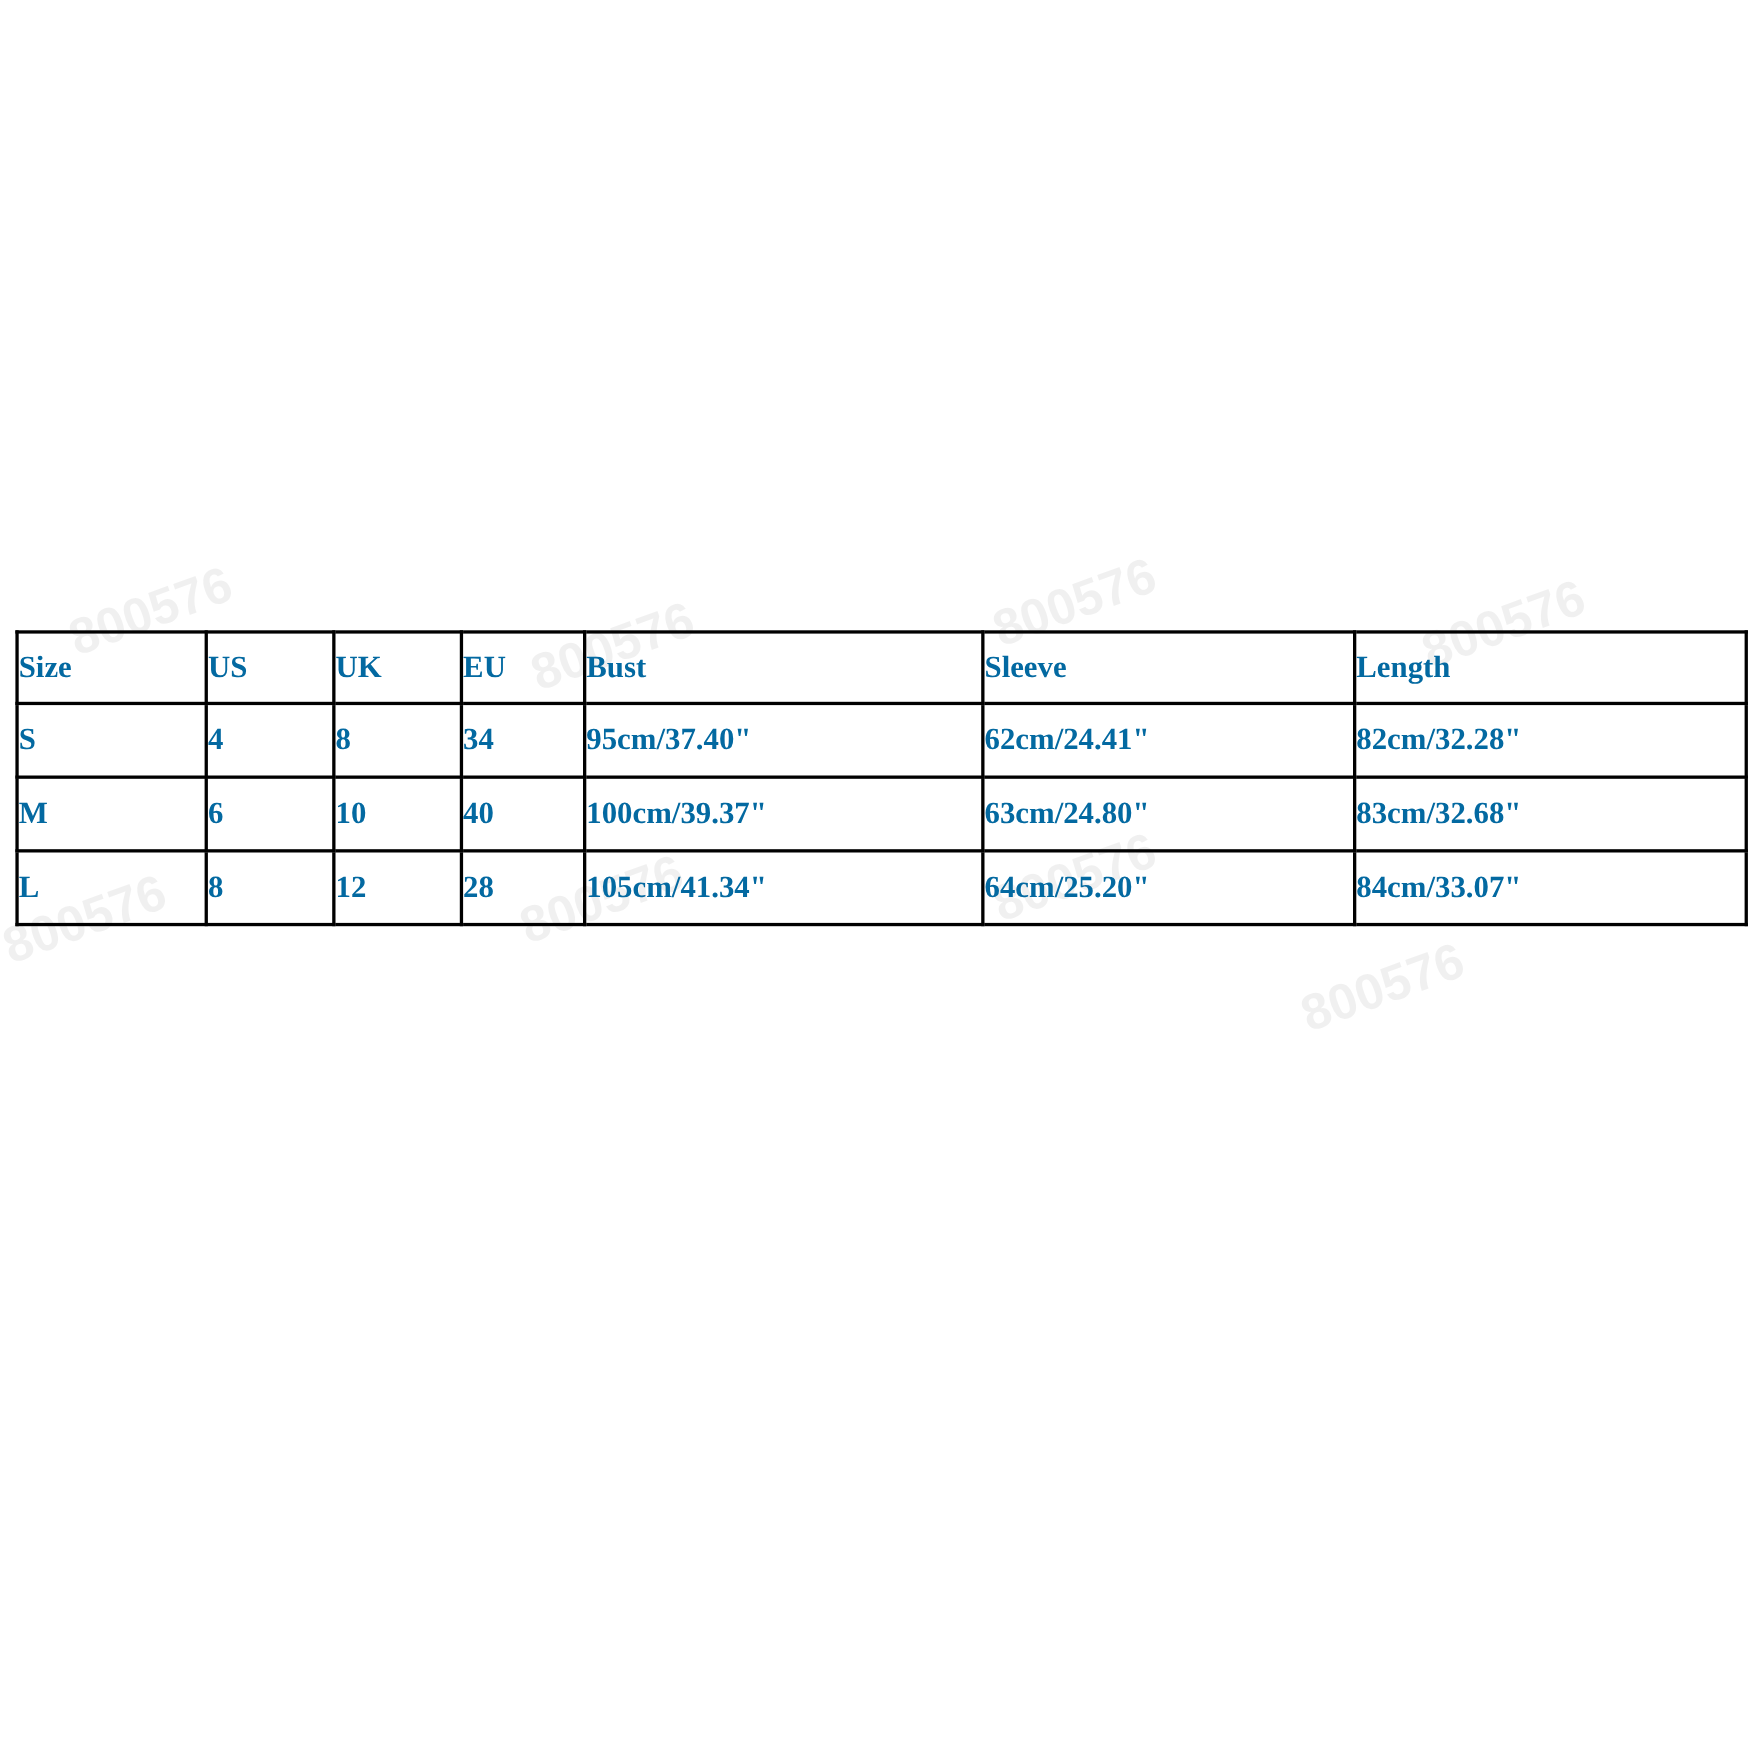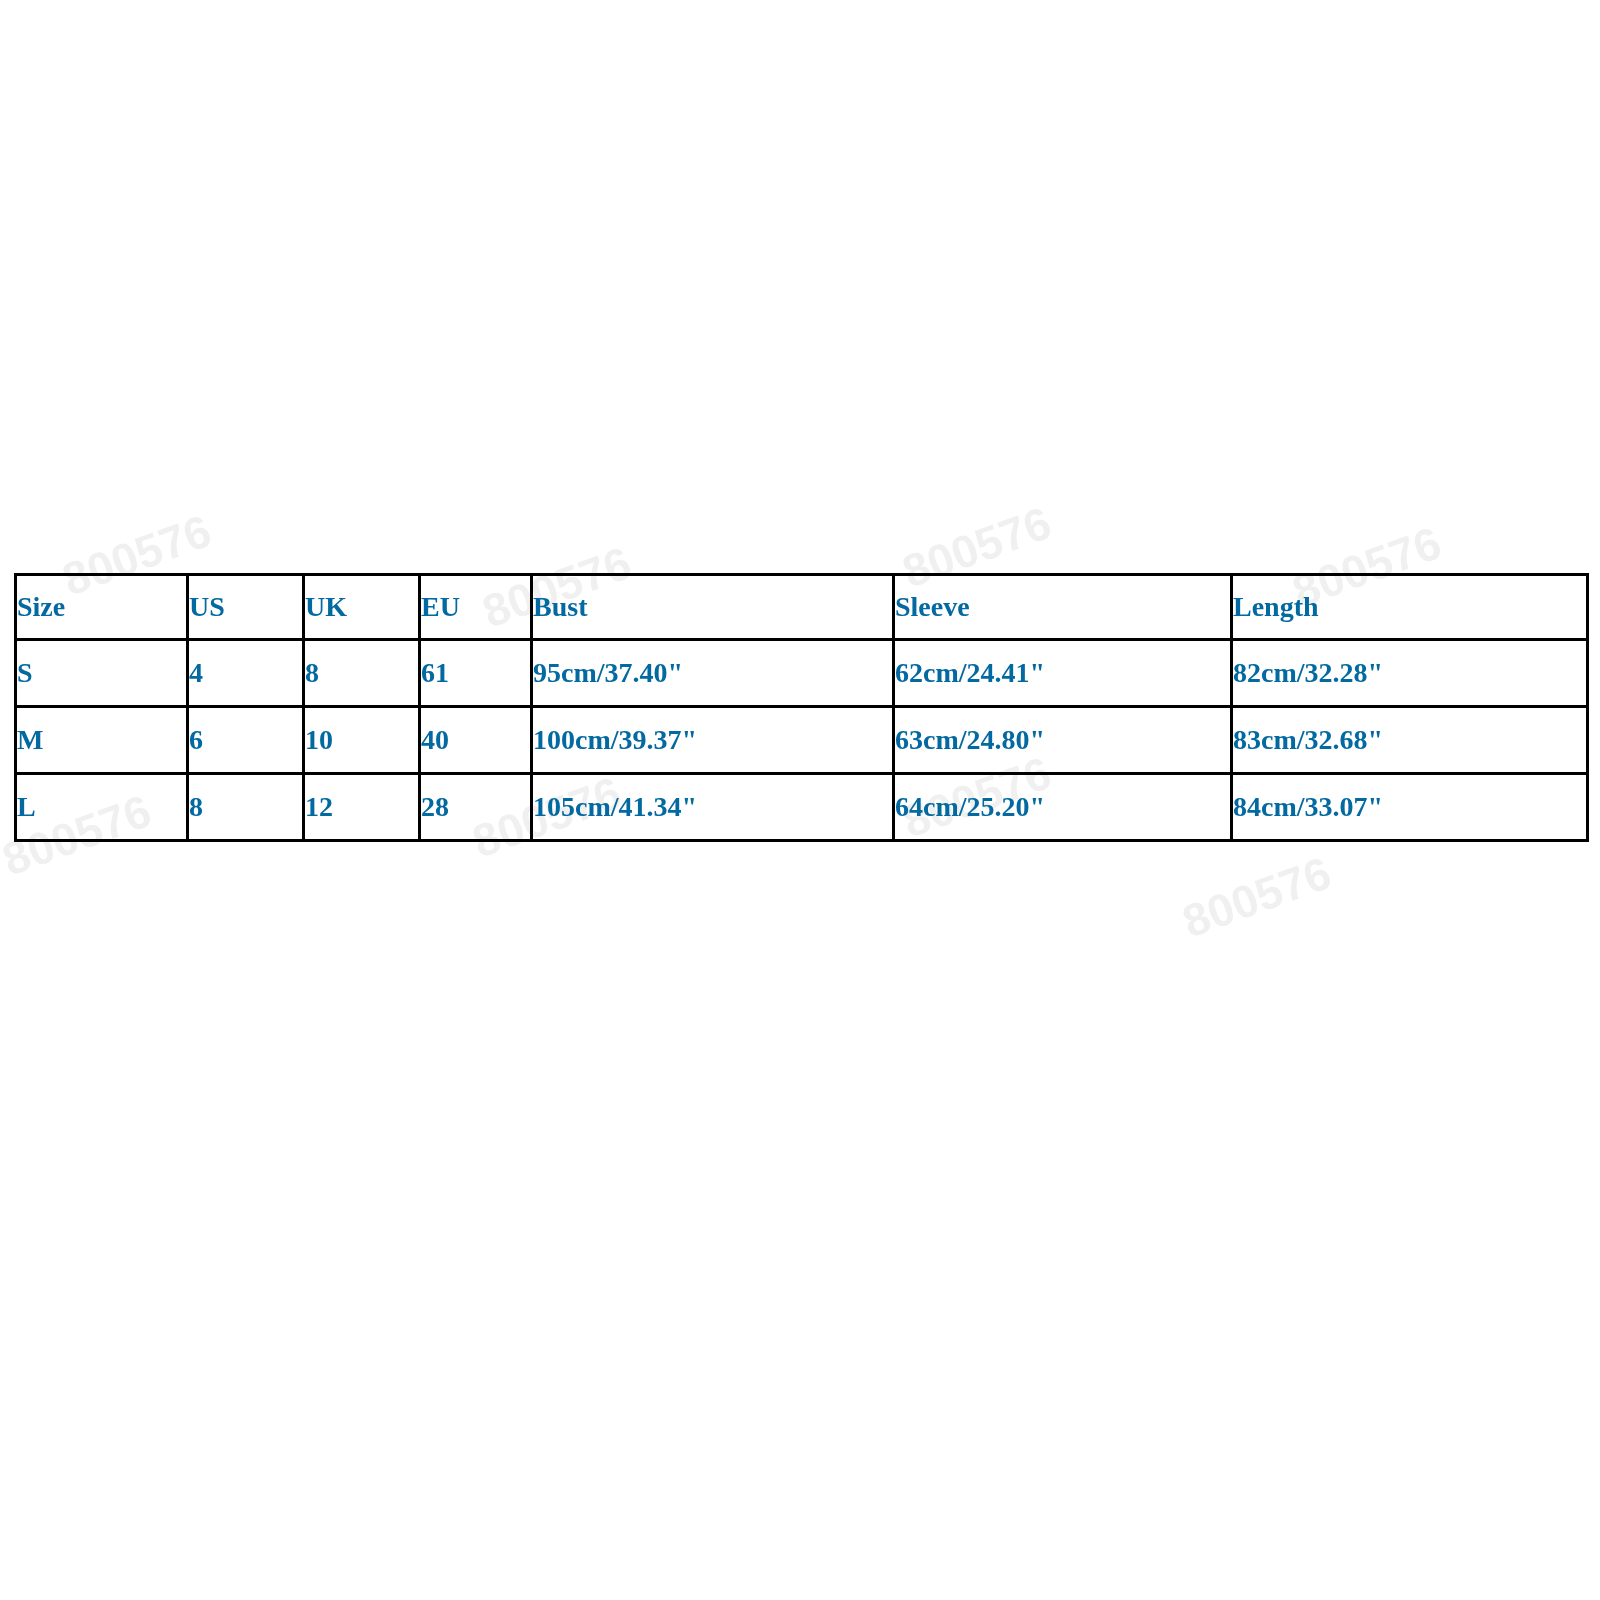--- a/index.html
+++ b/index.html
@@ -117,21 +117,21 @@
         <th>Bust</th>
         <th>Sleeve</th>
         <th>Length</th>
       </tr>
     </thead>
     <tbody>
       <tr>
         <td class="size-cell">S</td>
         <td>4</td>
         <td>8</td>
-        <td>61</td>
+        <td>34</td>
         <td>95cm/37.40"</td>
         <td>62cm/24.41"</td>
         <td>82cm/32.28"</td>
       </tr>
       <tr>
         <td class="size-cell">M</td>
         <td>6</td>
         <td>10</td>
         <td>40</td>
         <td>100cm/39.37"</td>

